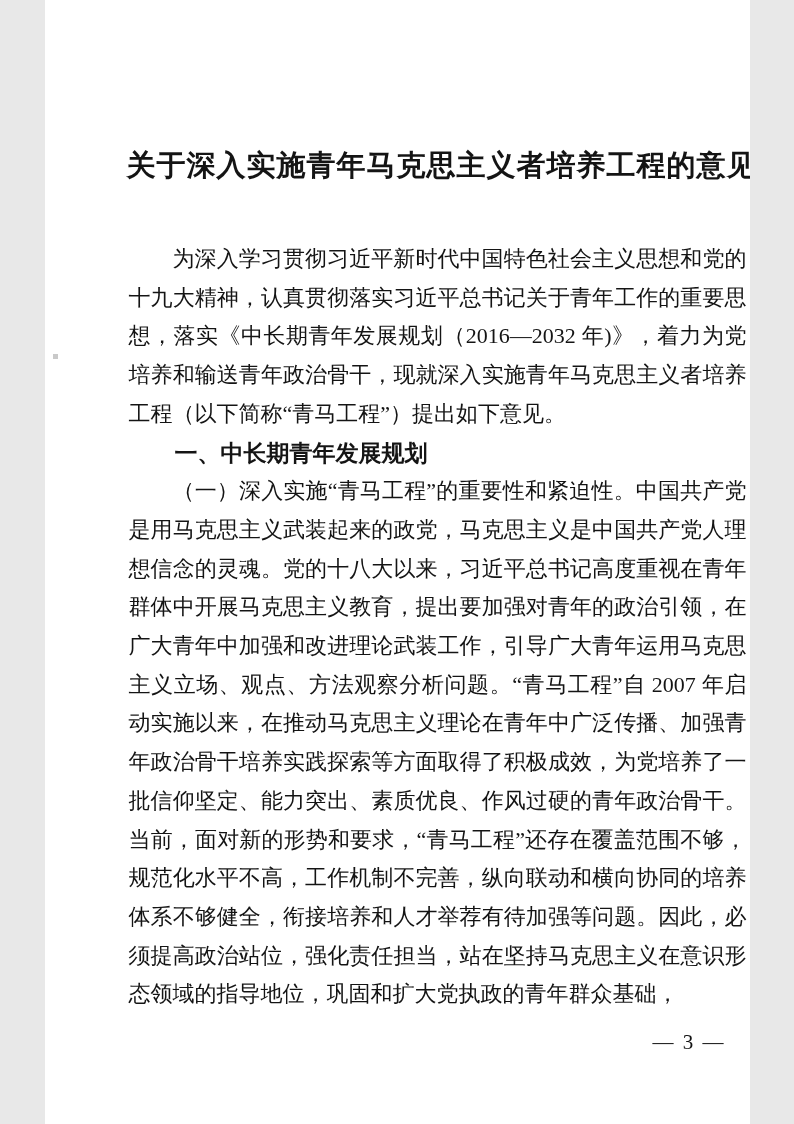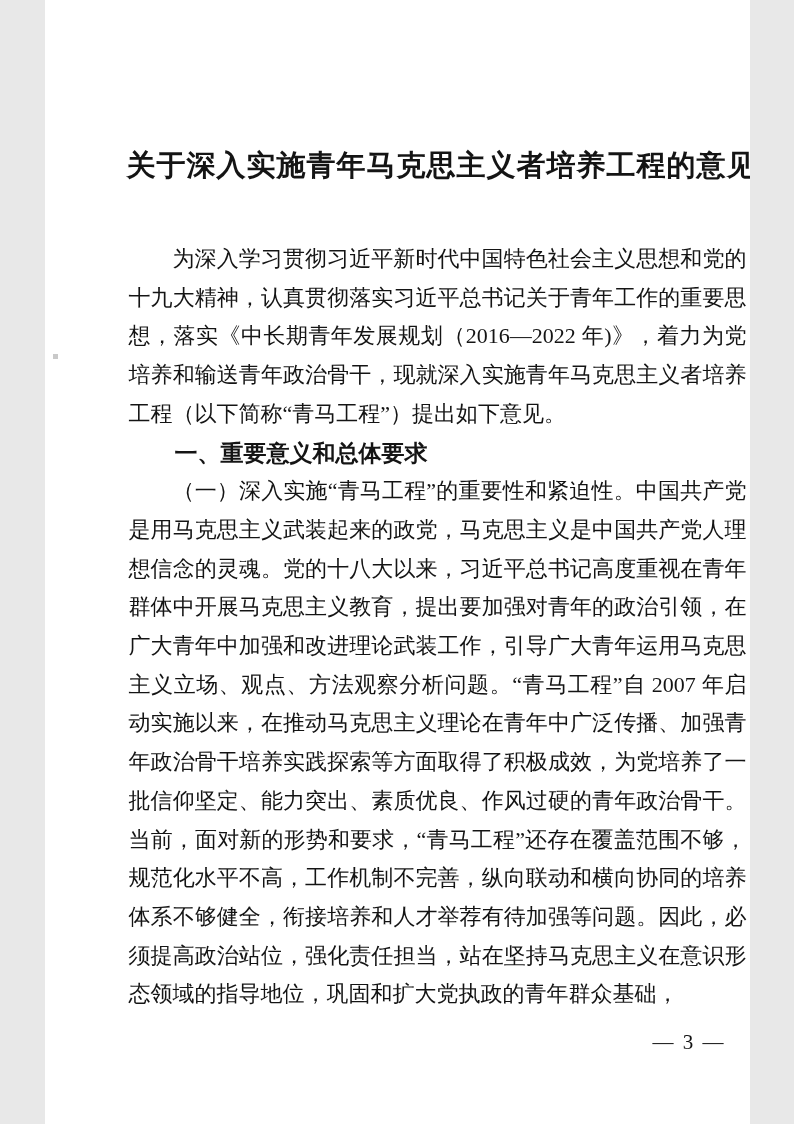--- a/index.html
+++ b/index.html
@@ -71,19 +71,19 @@
 </style>
 </head>
 <body>
 
 <div class="page">
   <div class="speck"></div>
 
   <h1 class="title">关于深入实施青年马克思主义者培养工程的意见</h1>
 
   <div class="content">
-    <p class="para">为深入学习贯彻习近平新时代中国特色社会主义思想和党的十九大精神，认真贯彻落实习近平总书记关于青年工作的重要思想，落实《中长期青年发展规划（2016—2022 年)》，着力为党培养和输送青年政治骨干，现就深入实施青年马克思主义者培养工程（以下简称“青马工程”）提出如下意见。</p>
-    <p class="heading">一、重要意义和总体要求</p>
+    <p class="para">为深入学习贯彻习近平新时代中国特色社会主义思想和党的十九大精神，认真贯彻落实习近平总书记关于青年工作的重要思想，落实《中长期青年发展规划（2016—2032 年)》，着力为党培养和输送青年政治骨干，现就深入实施青年马克思主义者培养工程（以下简称“青马工程”）提出如下意见。</p>
+    <p class="heading">一、中长期青年发展规划</p>
     <p class="para">（一）深入实施“青马工程”的重要性和紧迫性。中国共产党是用马克思主义武装起来的政党，马克思主义是中国共产党人理想信念的灵魂。党的十八大以来，习近平总书记高度重视在青年群体中开展马克思主义教育，提出要加强对青年的政治引领，在广大青年中加强和改进理论武装工作，引导广大青年运用马克思主义立场、观点、方法观察分析问题。“青马工程”自 2007 年启动实施以来，在推动马克思主义理论在青年中广泛传播、加强青年政治骨干培养实践探索等方面取得了积极成效，为党培养了一批信仰坚定、能力突出、素质优良、作风过硬的青年政治骨干。当前，面对新的形势和要求，“青马工程”还存在覆盖范围不够，规范化水平不高，工作机制不完善，纵向联动和横向协同的培养体系不够健全，衔接培养和人才举荐有待加强等问题。因此，必须提高政治站位，强化责任担当，站在坚持马克思主义在意识形态领域的指导地位，巩固和扩大党执政的青年群众基础，</p>
   </div>
 
   <div class="pagenum">— 3 —</div>
 </div>
 
 </body></html>

